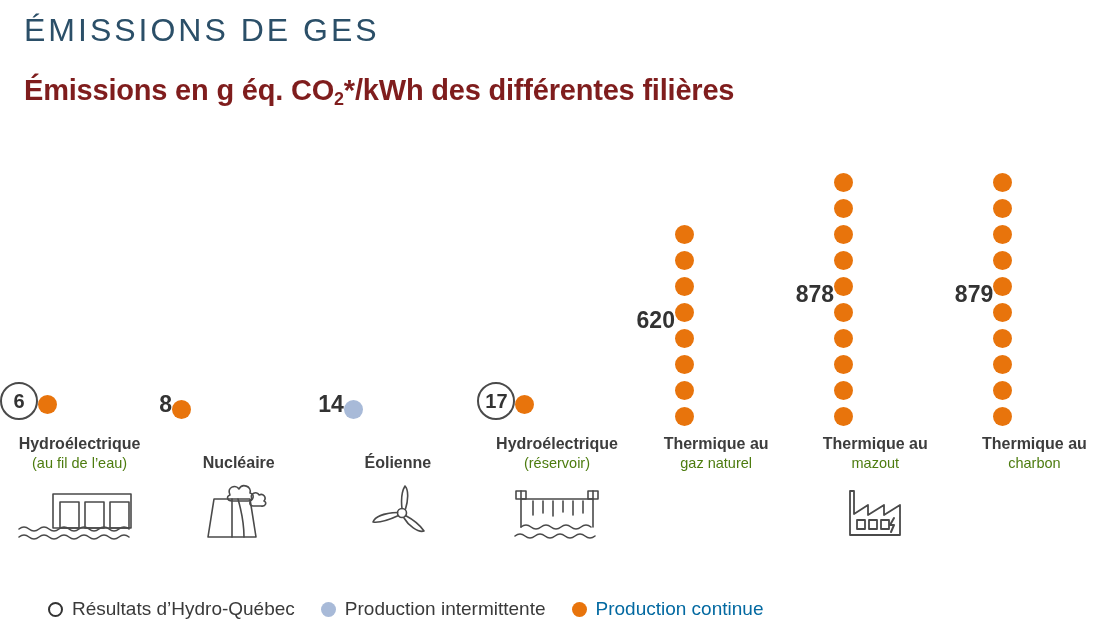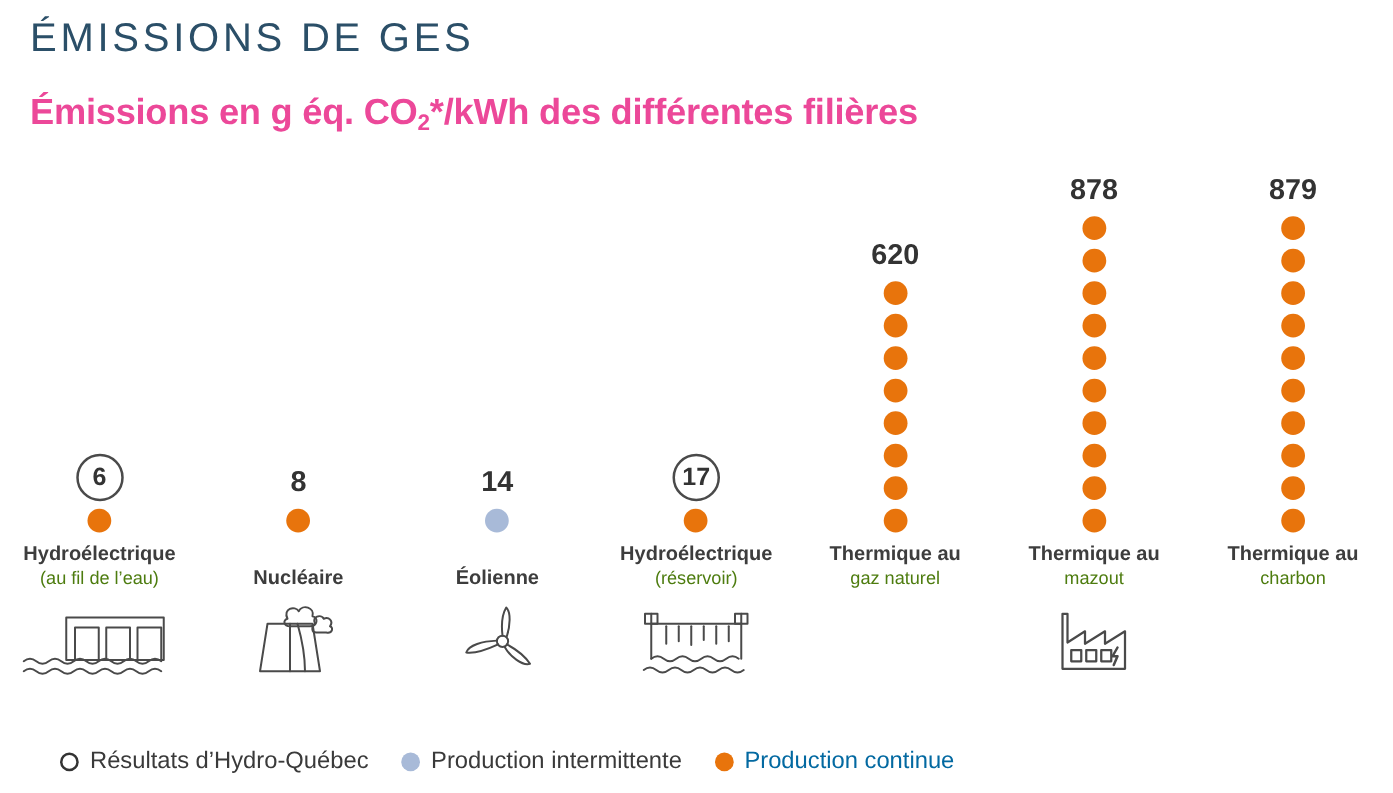--- a/index.html
+++ b/index.html
@@ -26,21 +26,21 @@
     font-weight: 300;
     color: #2b4f68;
     white-space: nowrap;
   }
   .headline {
     position: absolute;
     left: 24px;
     top: 74px;
     font-size: 29px;
     font-weight: bold;
-    color: #ec4899;
+    color: #7f1d1d;
     white-space: nowrap;
     letter-spacing: -0.2px;
   }
   .headline sub {
     font-size: 0.62em;
     vertical-align: -0.28em;
     line-height: 0;
   }
 
   
@@ -62,21 +62,21 @@
     position: relative;
   }
 
   
   .stack-wrap {
     position: absolute;
     bottom: 147px;
     left: 0;
     right: 0;
     display: flex;
-    flex-direction: column;
+    flex-direction: row;
     align-items: center;
   }
   .value {
     font-size: 23px;
     font-weight: bold;
     color: #333333;
     line-height: 1;
     margin-bottom: 10px;
   }
   .value.circled {

